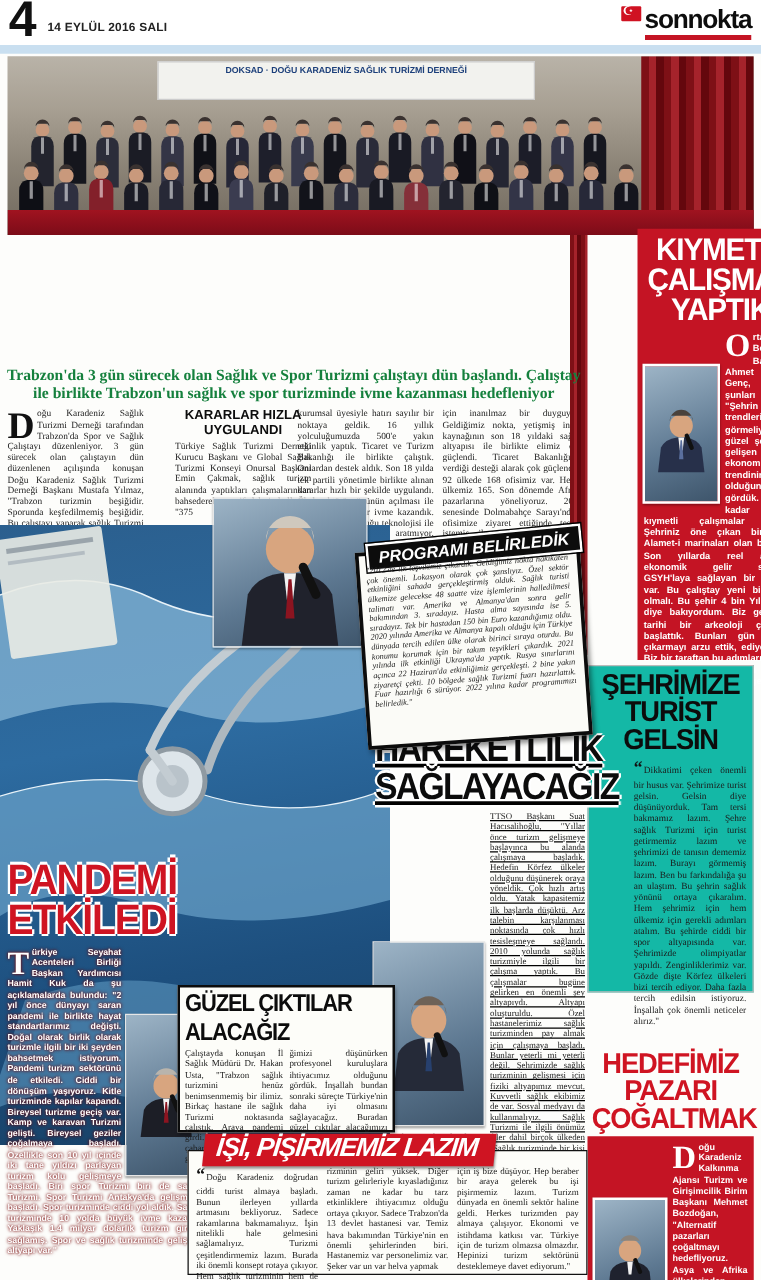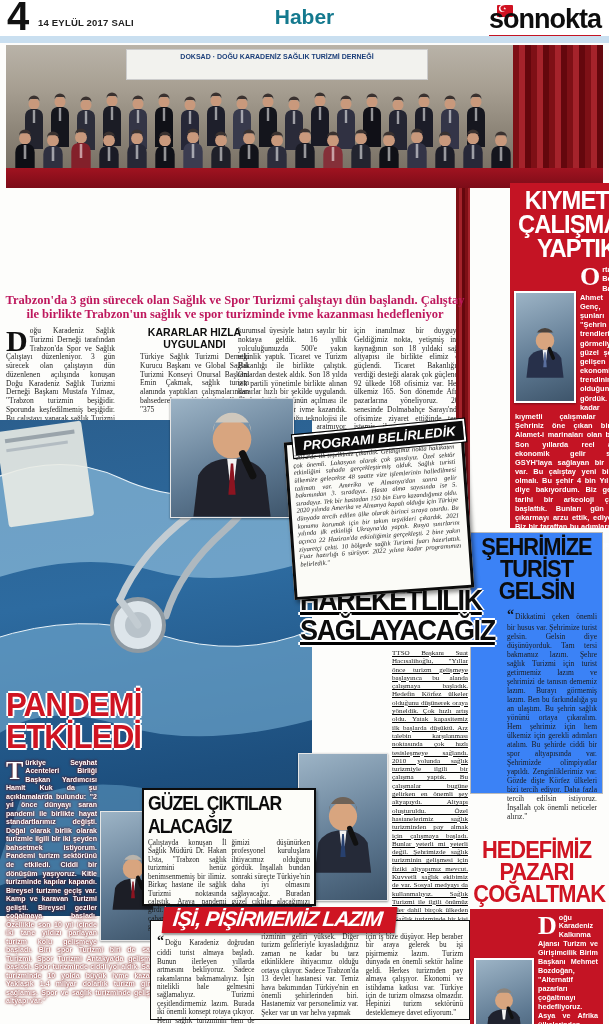--- a/index.html
+++ b/index.html
@@ -9,21 +9,21 @@
 
   
   .hdr{position:absolute;left:0;top:0;width:609px;height:36px;background:#fff;}
   .pageno{position:absolute;left:7px;top:-6px;font-family:"Liberation Sans",sans-serif;
           font-weight:bold;font-size:40px;color:#111;}
   .hdate{position:absolute;left:38px;top:17px;font-family:"Liberation Sans",sans-serif;
          font-weight:bold;font-size:9.5px;color:#222;letter-spacing:.2px;}
   .hsection{position:absolute;left:0;right:0;top:5px;text-align:center;
             font-family:"Liberation Sans",sans-serif;font-weight:bold;font-size:21px;color:#14798e;}
   .hlogo{position:absolute;right:8px;top:4px;font-family:"Liberation Sans",sans-serif;
-         font-weight:bold;font-size:27px;color:#0d0d0d;letter-spacing:-1px;}
+         font-weight:bold;font-size:21px;color:#0d0d0d;letter-spacing:-1px;}
   .hlogo .bar{display:block;height:4px;background:#c41424;margin-top:0px;}
   .flagbox{position:absolute;right:96px;top:5px;width:16px;height:12px;background:#d01222;border-radius:1px;}
   .flagbox:before{content:"☪";position:absolute;left:1px;top:-2px;color:#fff;font-size:10px;}
   .bluebar{position:absolute;left:0;top:36px;width:609px;height:7px;background:#c9dff0;}
 
   
   .photo{position:absolute;left:6px;top:45px;width:597px;height:143px;overflow:hidden;
          background:linear-gradient(180deg,#b9b3a8 0%,#a79f92 30%,#8d8578 60%,#6f675c 100%);}
   .photo .curtain{position:absolute;right:0;top:0;width:90px;height:100%;
      background:repeating-linear-gradient(90deg,#7e1016 0 6px,#a5232b 6px 12px,#64070d 12px 18px);}
@@ -34,21 +34,21 @@
           font-weight:bold;font-size:7px;text-align:center;line-height:1.2;padding-top:3px;}
 
   
   .headline{position:absolute;left:0;top:176px;width:470px;text-align:center;
             font-family:"Liberation Sans",sans-serif;font-weight:bold;color:#0b0b0b;z-index:6;}
   .headline .l{display:block;font-size:57px;line-height:.93;letter-spacing:-3px;
                transform:scaleX(.84);transform-origin:center;
                text-shadow:-2px 0 0 #fff,2px 0 0 #fff,0 -2px 0 #fff,0 2px 0 #fff,
                            -2px -2px 0 #fff,2px 2px 0 #fff,-2px 2px 0 #fff,2px -2px 0 #fff;}
   .subhead{position:absolute;left:4px;top:293px;width:462px;text-align:center;z-index:6;
-           font-family:"Liberation Serif",serif;font-weight:bold;font-size:12.5px;line-height:1.15;color:#be185d;}
+           font-family:"Liberation Serif",serif;font-weight:bold;font-size:12.5px;line-height:1.15;color:#15803d;}
 
   
   .bodytxt{font-size:7.5px;line-height:1.17;text-align:justify;color:#1c1c1c;}
   .col{position:absolute;top:327px;width:109px;}
   .dropcap{float:left;font-family:"Liberation Serif",serif;font-weight:bold;
            font-size:30px;line-height:.8;padding:2px 2px 0 0;color:#111;}
   .colhead{font-family:"Liberation Sans",sans-serif;font-weight:bold;font-size:10.5px;
            text-align:center;line-height:1.1;color:#0d0d0d;margin-bottom:3px;}
 
   
@@ -118,21 +118,21 @@
   .kiymetli{top:183px;height:345px;background:#c41424;padding:6px 5px 4px 5px;box-sizing:border-box;margin-left:40px;}
   .sidetitle-w{font-family:"Liberation Sans",sans-serif;font-weight:bold;color:#fff;
                text-align:center;font-size:25px;line-height:.95;letter-spacing:-1px;
                transform:scaleX(.95);}
   .kiymetli .txt{margin-top:5px;font-family:"Liberation Sans",sans-serif;font-weight:bold;
                  font-size:7.4px;line-height:1.24;text-align:justify;color:#fff;}
   .dropcap-w{float:left;font-family:"Liberation Serif",serif;font-weight:bold;font-size:26px;
              line-height:.8;padding:2px 2px 0 0;color:#fff;}
   .kiymetli .pp{float:left;width:58px;height:108px;margin:26px 4px 0 -1px;border:2px solid #fff;}
 
-  .sehrimize{top:532px;height:262px;background:#3b82f6;border:1px solid #bbb;
+  .sehrimize{top:532px;height:262px;background:#14b8a6;border:1px solid #bbb;
              padding:4px 5px;box-sizing:border-box;}
   .sidetitle-b{font-family:"Liberation Sans",sans-serif;font-weight:bold;color:#0c0c0c;
                text-align:center;font-size:23px;line-height:.95;letter-spacing:-1px;transform:scaleX(.95);}
   .sehrimize .txt{margin-top:4px;font-size:7.5px;line-height:1.2;text-align:justify;color:#1b1b1b;margin-left:31px;}
 
   .hedefimiz{top:840px;height:218px;}
   .sidetitle-r{font-family:"Liberation Sans",sans-serif;font-weight:bold;color:#cf1422;
                text-align:center;font-size:23px;line-height:.95;letter-spacing:-1px;transform:scaleX(.95);}
   .hedefimiz .redbox{margin-top:3px;background:#c41424;padding:5px 5px;height:162px;
                      box-sizing:border-box;overflow:hidden;}
@@ -140,22 +140,21 @@
                   font-size:7.2px;line-height:1.24;text-align:justify;color:#fff;}
   .hedefimiz .pp{float:left;width:56px;height:96px;margin:44px 4px 0 -1px;border:2px solid #fff;}
 </style>
 </head>
 <body>
 
 <div class="page">
 
   <div class="hdr">
     <div class="pageno">4</div>
-    <div class="hdate">14 EYLÜL 2017 SALI</div>
-    <div class="hsection">Haber</div>
+    <div class="hdate">14 EYLÜL 2016 SALI</div>
     <div class="flagbox"></div>
     <div class="hlogo">
       <span>sonnokta</span>
       <span class="bar"></span>
     </div>
   </div>
   <div class="bluebar"></div>
 
   <div class="photo">
     <div class="curtain"></div>

